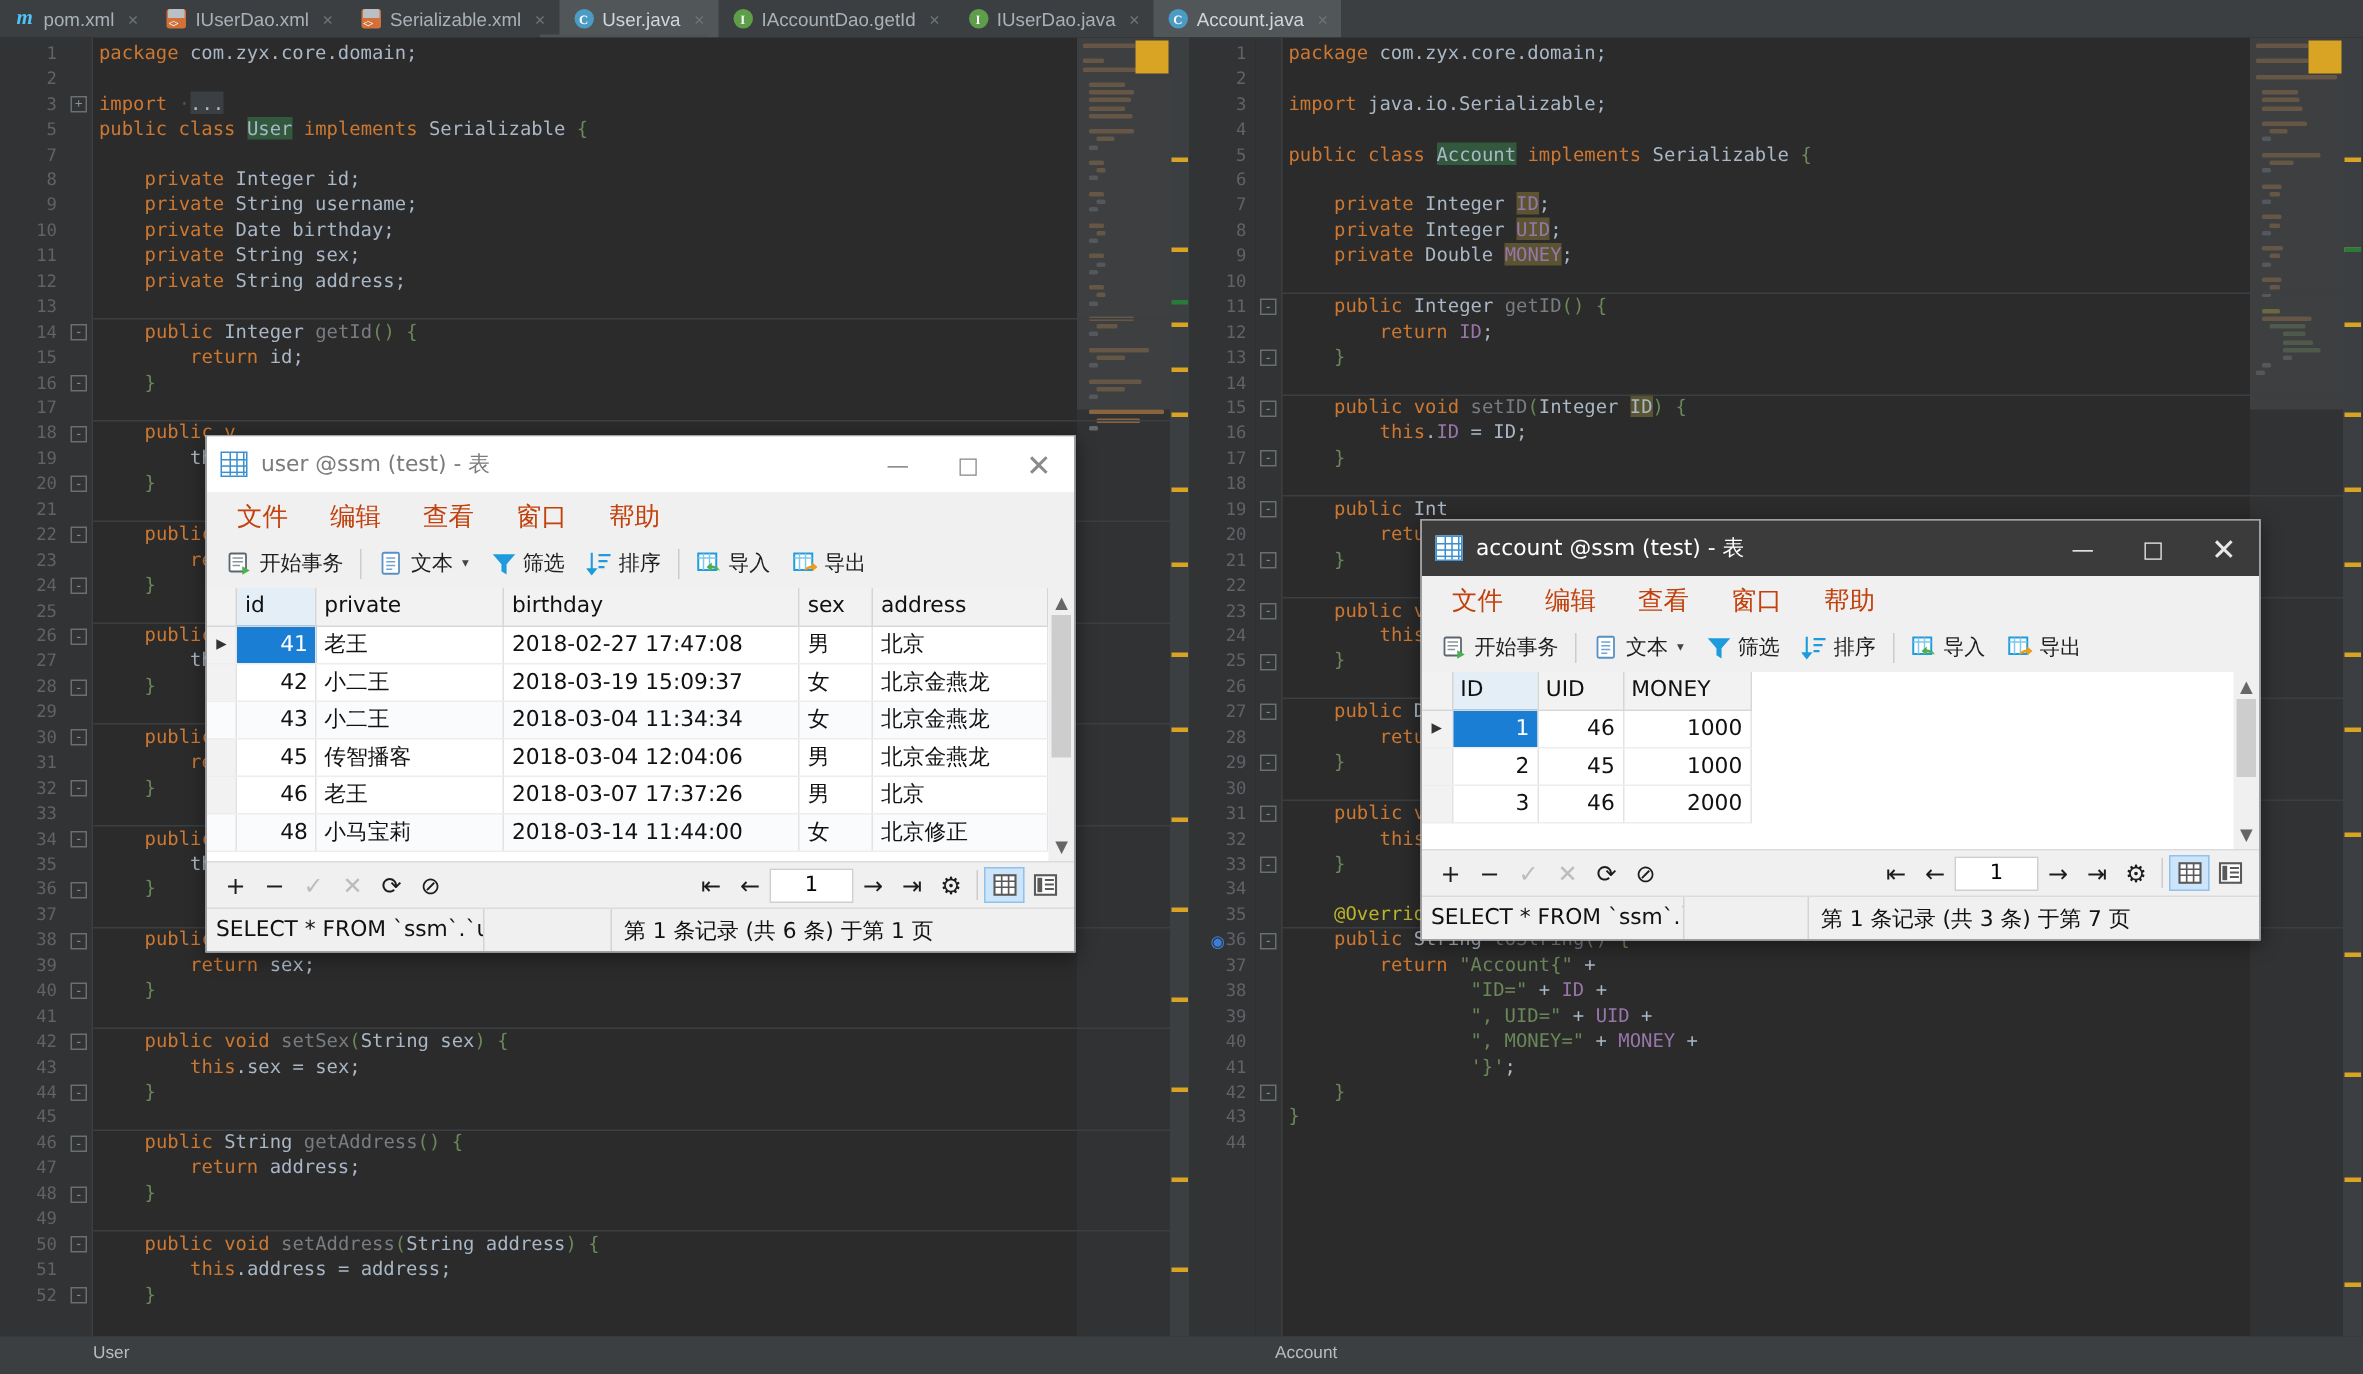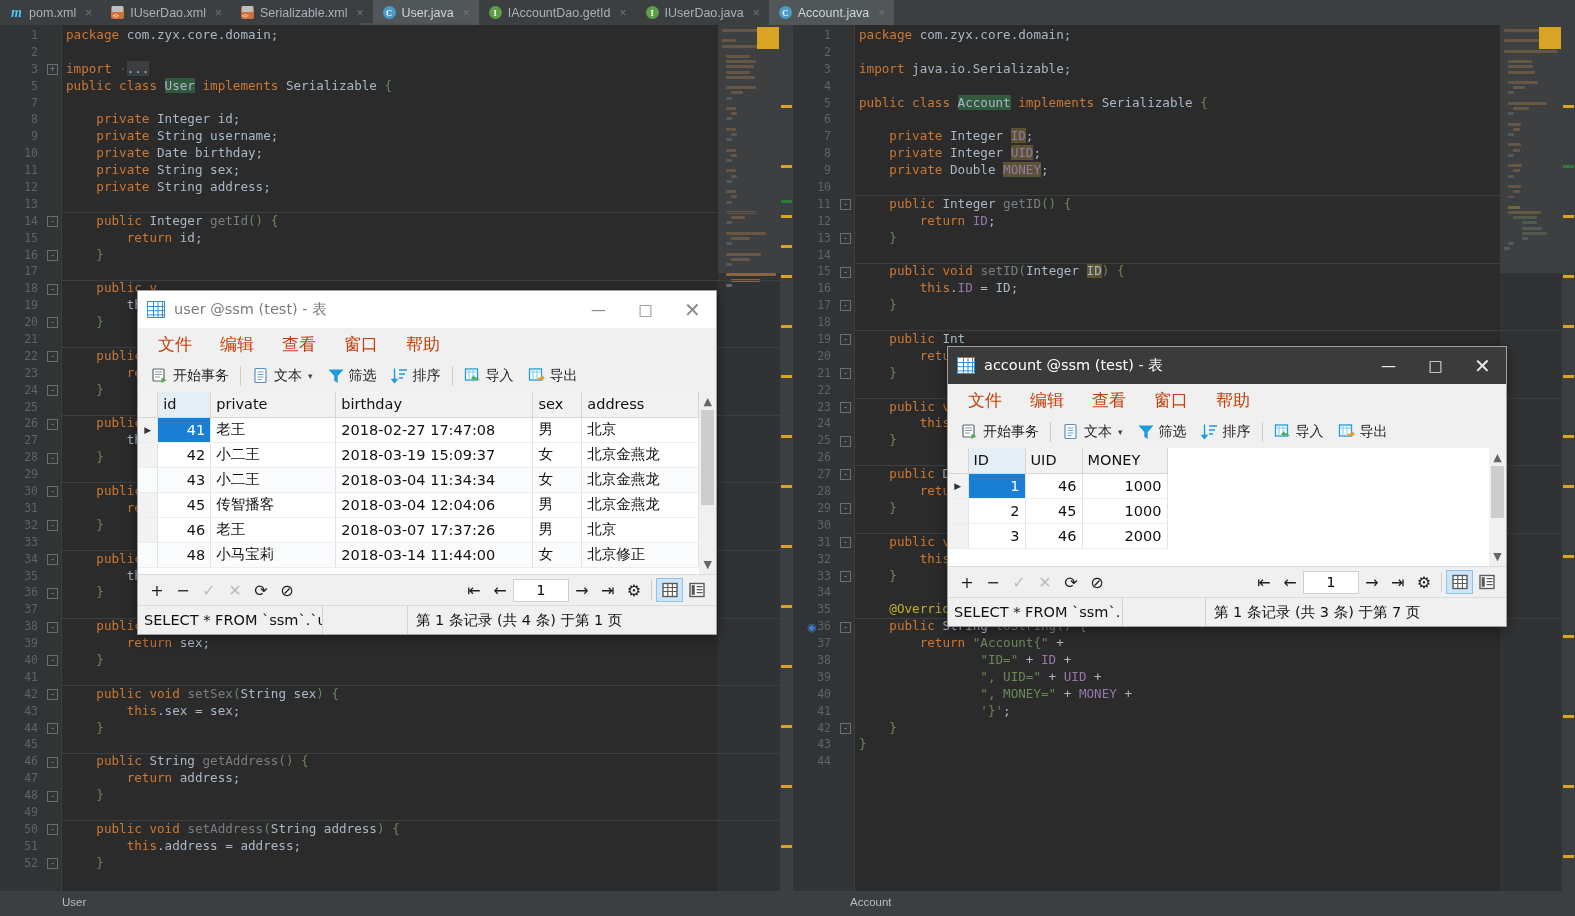--- a/index.html
+++ b/index.html
@@ -671,21 +671,21 @@
         <svg class="si" width="18" height="18" viewBox="0 0 18 18">
           <rect x="2" y="2.5" width="14" height="13" fill="#fff" stroke="#5a5a5a" stroke-width="1.4"></rect>
           <rect x="3.6" y="4.2" width="3.2" height="9.6" fill="#5a5a5a"></rect>
           <path d="M8.6 5.6h6M8.6 8.6h6M8.6 11.6h6" stroke="#5a5a5a" stroke-width="1.3"></path>
         </svg>
       </div>
     </div>
   <div class="nstatus">
     <div class="sqlcell" style="width:185px">SELECT * FROM `ssm`.`use</div>
     <div class="gap" style="width:85px"></div>
-    <div class="rec">第 1 条记录 (共 4 条) 于第 1 页</div>
+    <div class="rec">第 1 条记录 (共 6 条) 于第 1 页</div>
   </div>
 </div>
 
 <div class="nwin" id="win-account" style="left:947px; top:330px; width:560px; height:281px;margin-top:16px;">
   <div class="ntitle dark">
     <span class="grid-ico"></span>
     <span class="tx">account @ssm (test) - 表</span>
     <div class="nwin-ctl">
       <div>—</div>
       <div>□</div>

